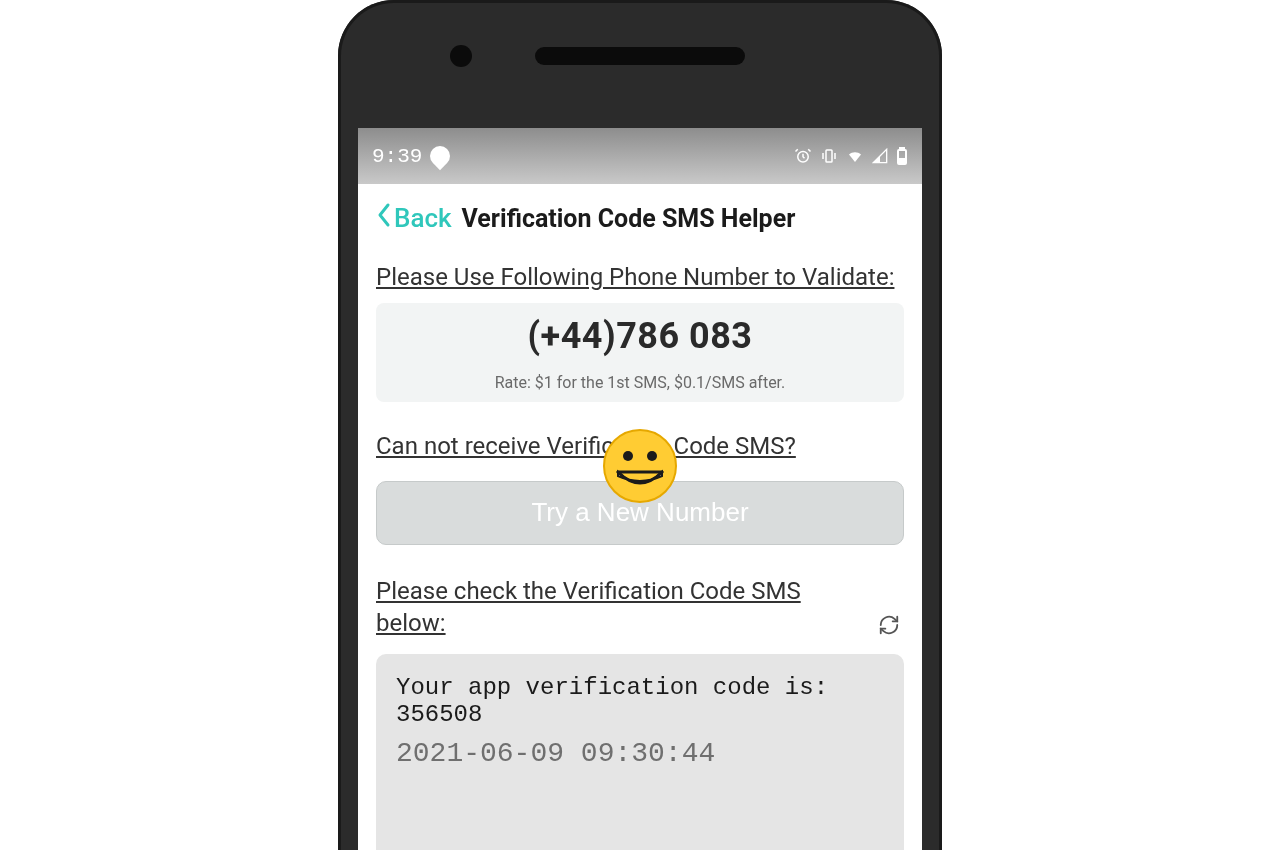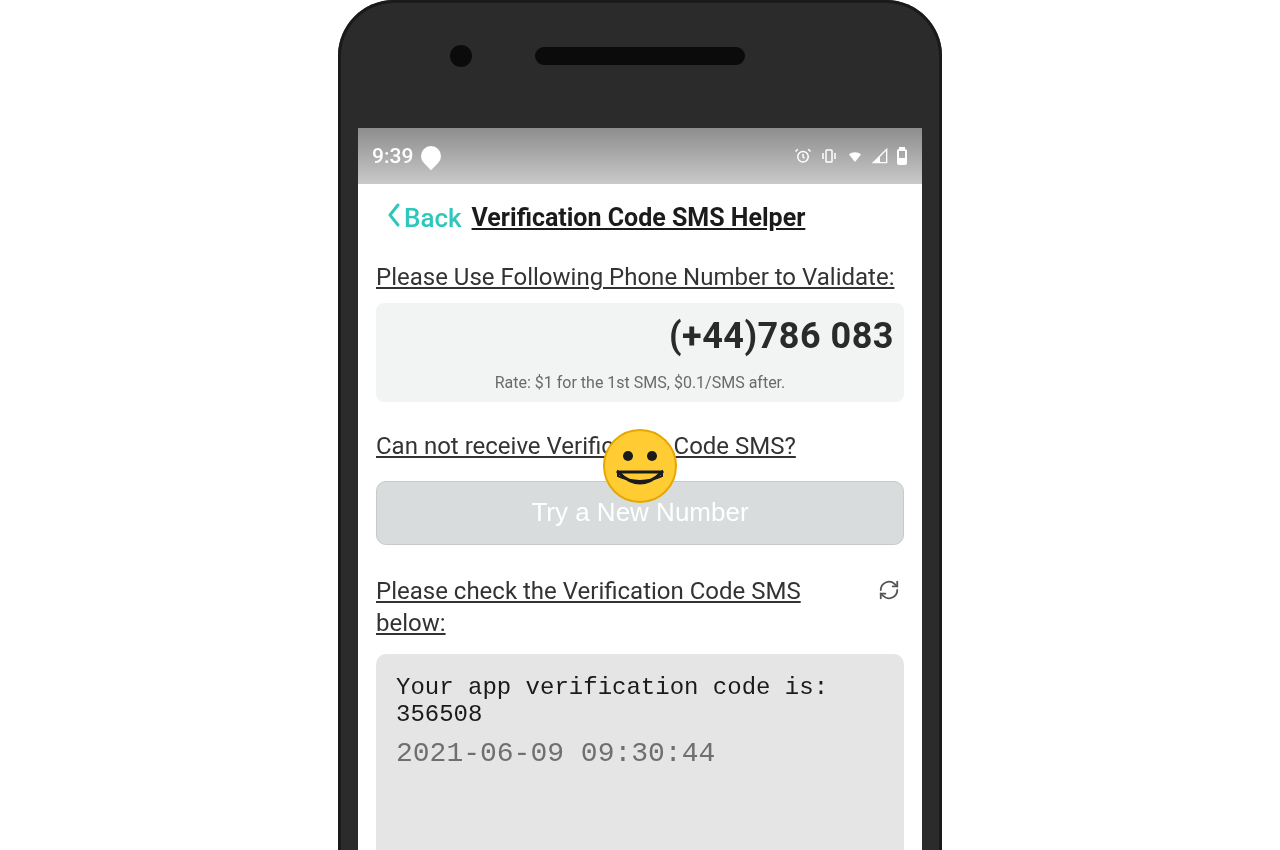--- a/index.html
+++ b/index.html
@@ -50,53 +50,53 @@
   }
   .statusbar {
     height: 56px;
     background: linear-gradient(#8d8d8d, #c9c9c9);
     color: #fff;
     display: flex;
     align-items: center;
     padding: 0 14px;
     font-size: 21px;
     font-weight: 500;
+    font-family: Liberation Mono, monospace;
   }
   .statusbar .time { margin-right: 8px; }
   .statusbar .bubble {
     width: 20px; height: 20px; background: #fff; border-radius: 50% 50% 50% 0;
     transform: rotate(-45deg);
   }
   .statusbar .spacer { flex: 1; }
   .statusbar .sicons { display: flex; gap: 8px; align-items: center; }
   .statusbar .sicons span { display:inline-flex; }
   .appbar {
     display: flex;
-    align-items: center;
-    padding: 18px 14px 16px 28px;
+    align-items: flex-end;
+    padding: 18px 14px 16px 18px;
     gap: 10px;
   }
   .back-link {
     color: #2fc7bb;
     font-size: 26px;
     font-weight: 500;
     display: flex;
     align-items: center;
     gap: 2px;
     cursor: pointer;
   }
   .back-link .chev {
     font-size: 28px;
     line-height: 1;
   }
   .app-title {
     font-size: 25px;
     font-weight: 700;
     color: #1b1b1b;
-    text-decoration: underline;
   }
   .content { padding: 12px 18px 0 18px; }
   .label {
     color: #333;
     font-size: 24px;
     line-height: 1.35;
     margin-bottom: 10px;
     text-decoration: underline;
   }
   .number-card {
@@ -105,21 +105,20 @@
     text-align: center;
     padding: 12px 10px 10px 10px;
     margin-bottom: 28px;
     position: relative;
   }
   .phone-number {
     font-size: 36px;
     font-weight: 700;
     color: #2a2a2a;
     letter-spacing: 0.5px;
-    text-align: right;
   }
   .rate {
     font-size: 16px;
     color: #6a6a6a;
     margin-top: 16px;
   }
   .try-btn {
     width: 100%;
     background: #d9dcdc;
     border: 1px solid #c6caca;
@@ -127,21 +126,21 @@
     height: 64px;
     color: #ffffff;
     font-size: 26px;
     font-weight: 500;
     cursor: pointer;
     margin-top: 8px;
     margin-bottom: 30px;
   }
   .check-row {
     display: flex;
-    align-items: flex-start;
+    align-items: flex-end;
     gap: 12px;
     margin-bottom: 14px;
   }
   .check-row .label { flex: 1; margin-bottom: 0; }
   .refresh {
     width: 30px; height: 30px;
     display: flex; align-items: center; justify-content: center;
     color: #555;
     cursor: pointer;
   }

